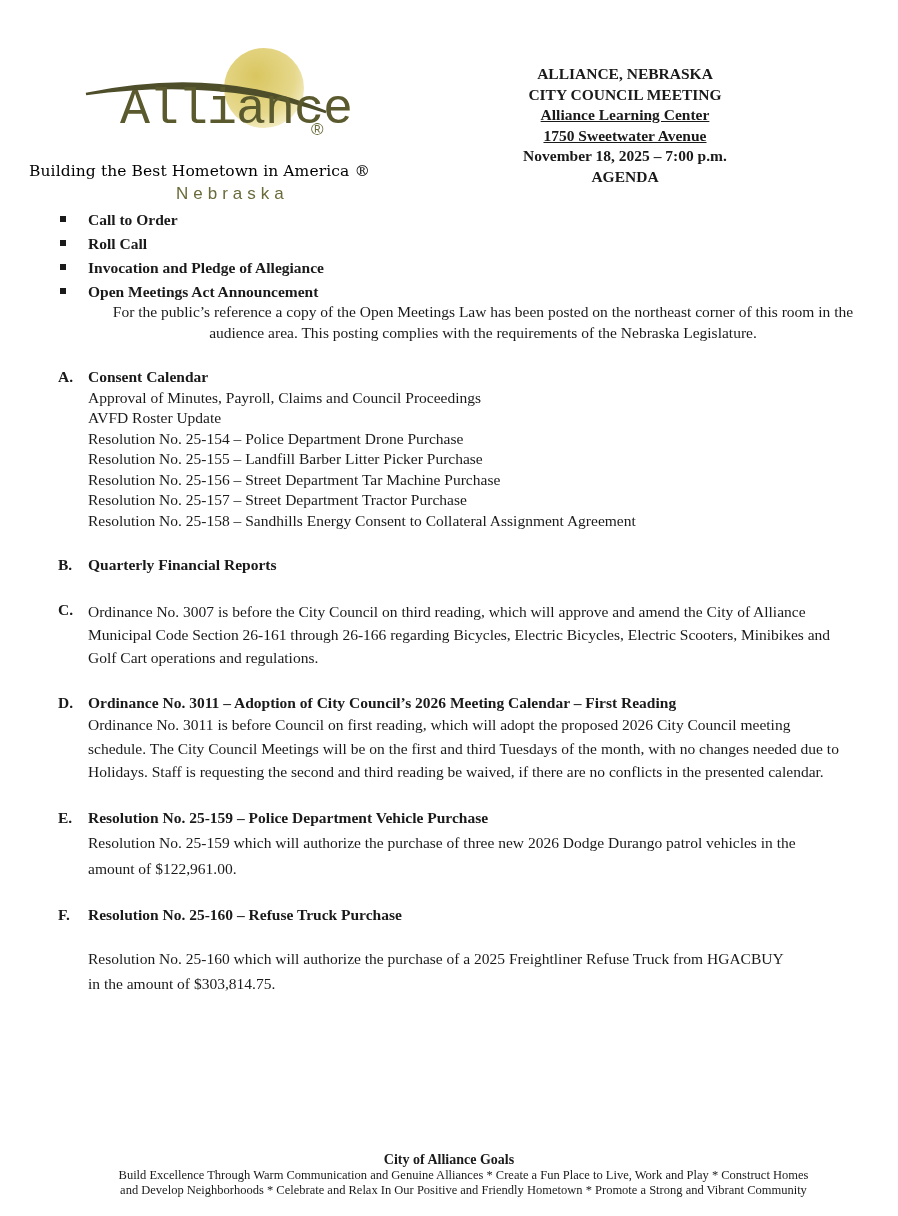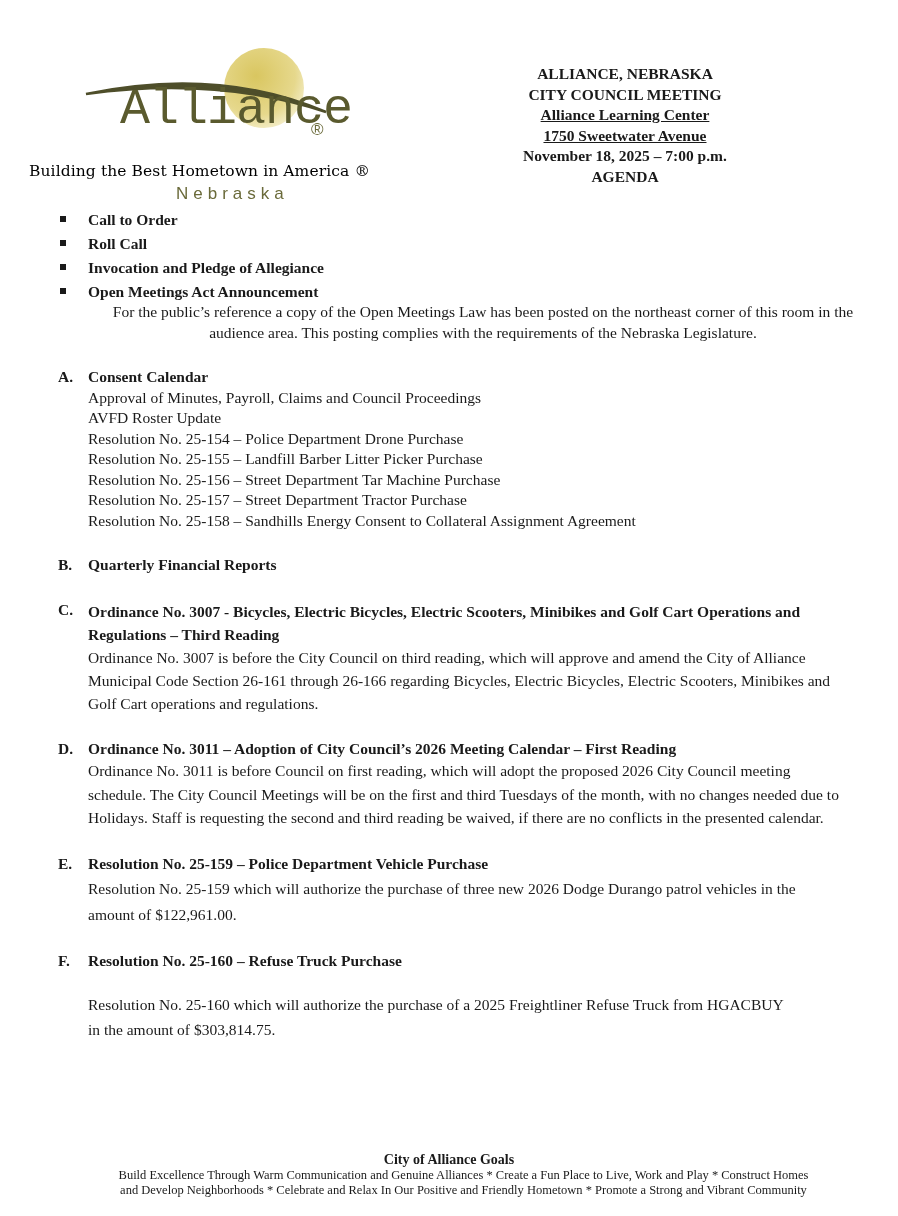--- a/index.html
+++ b/index.html
@@ -121,21 +121,20 @@
     <div class="desc">Resolution No. 25-158 – Sandhills Energy Consent to Collateral Assignment Agreement</div>
   </div>
 
   <div class="section" style="margin-bottom:24px;">
     <span class="letter">B.</span>
     <div class="title first">Quarterly Financial Reports</div>
   </div>
 
   <div class="section" style="margin-bottom:24px;">
     <span class="letter">C.</span>
-    <div class="title" style="padding-right:40px;">Ordinance No. 3007 - Bicycles, Electric Bicycles, Electric Scooters, Minibikes and Golf Cart Operations and Regulations – Third Reading</div>
     <div class="desc" style="line-height:23px;">Ordinance No. 3007 is before the City Council on third reading, which will approve and amend the City of Alliance Municipal Code Section 26-161 through 26-166 regarding Bicycles, Electric Bicycles, Electric Scooters, Minibikes and Golf Cart operations and regulations.</div>
   </div>
 
   <div class="section" style="margin-bottom:24px;">
     <span class="letter">D.</span>
     <div class="title first">Ordinance No. 3011 – Adoption of City Council’s 2026 Meeting Calendar – First Reading</div>
     <div class="desc" style="line-height:23.5px; padding-right:10px;">Ordinance No. 3011 is before Council on first reading, which will adopt the proposed 2026 City Council meeting schedule. The City Council Meetings will be on the first and third Tuesdays of the month, with no changes needed due to Holidays. Staff is requesting the second and third reading be waived, if there are no conflicts in the presented calendar.</div>
   </div>
 
   <div class="section" style="margin-bottom:24px;">

